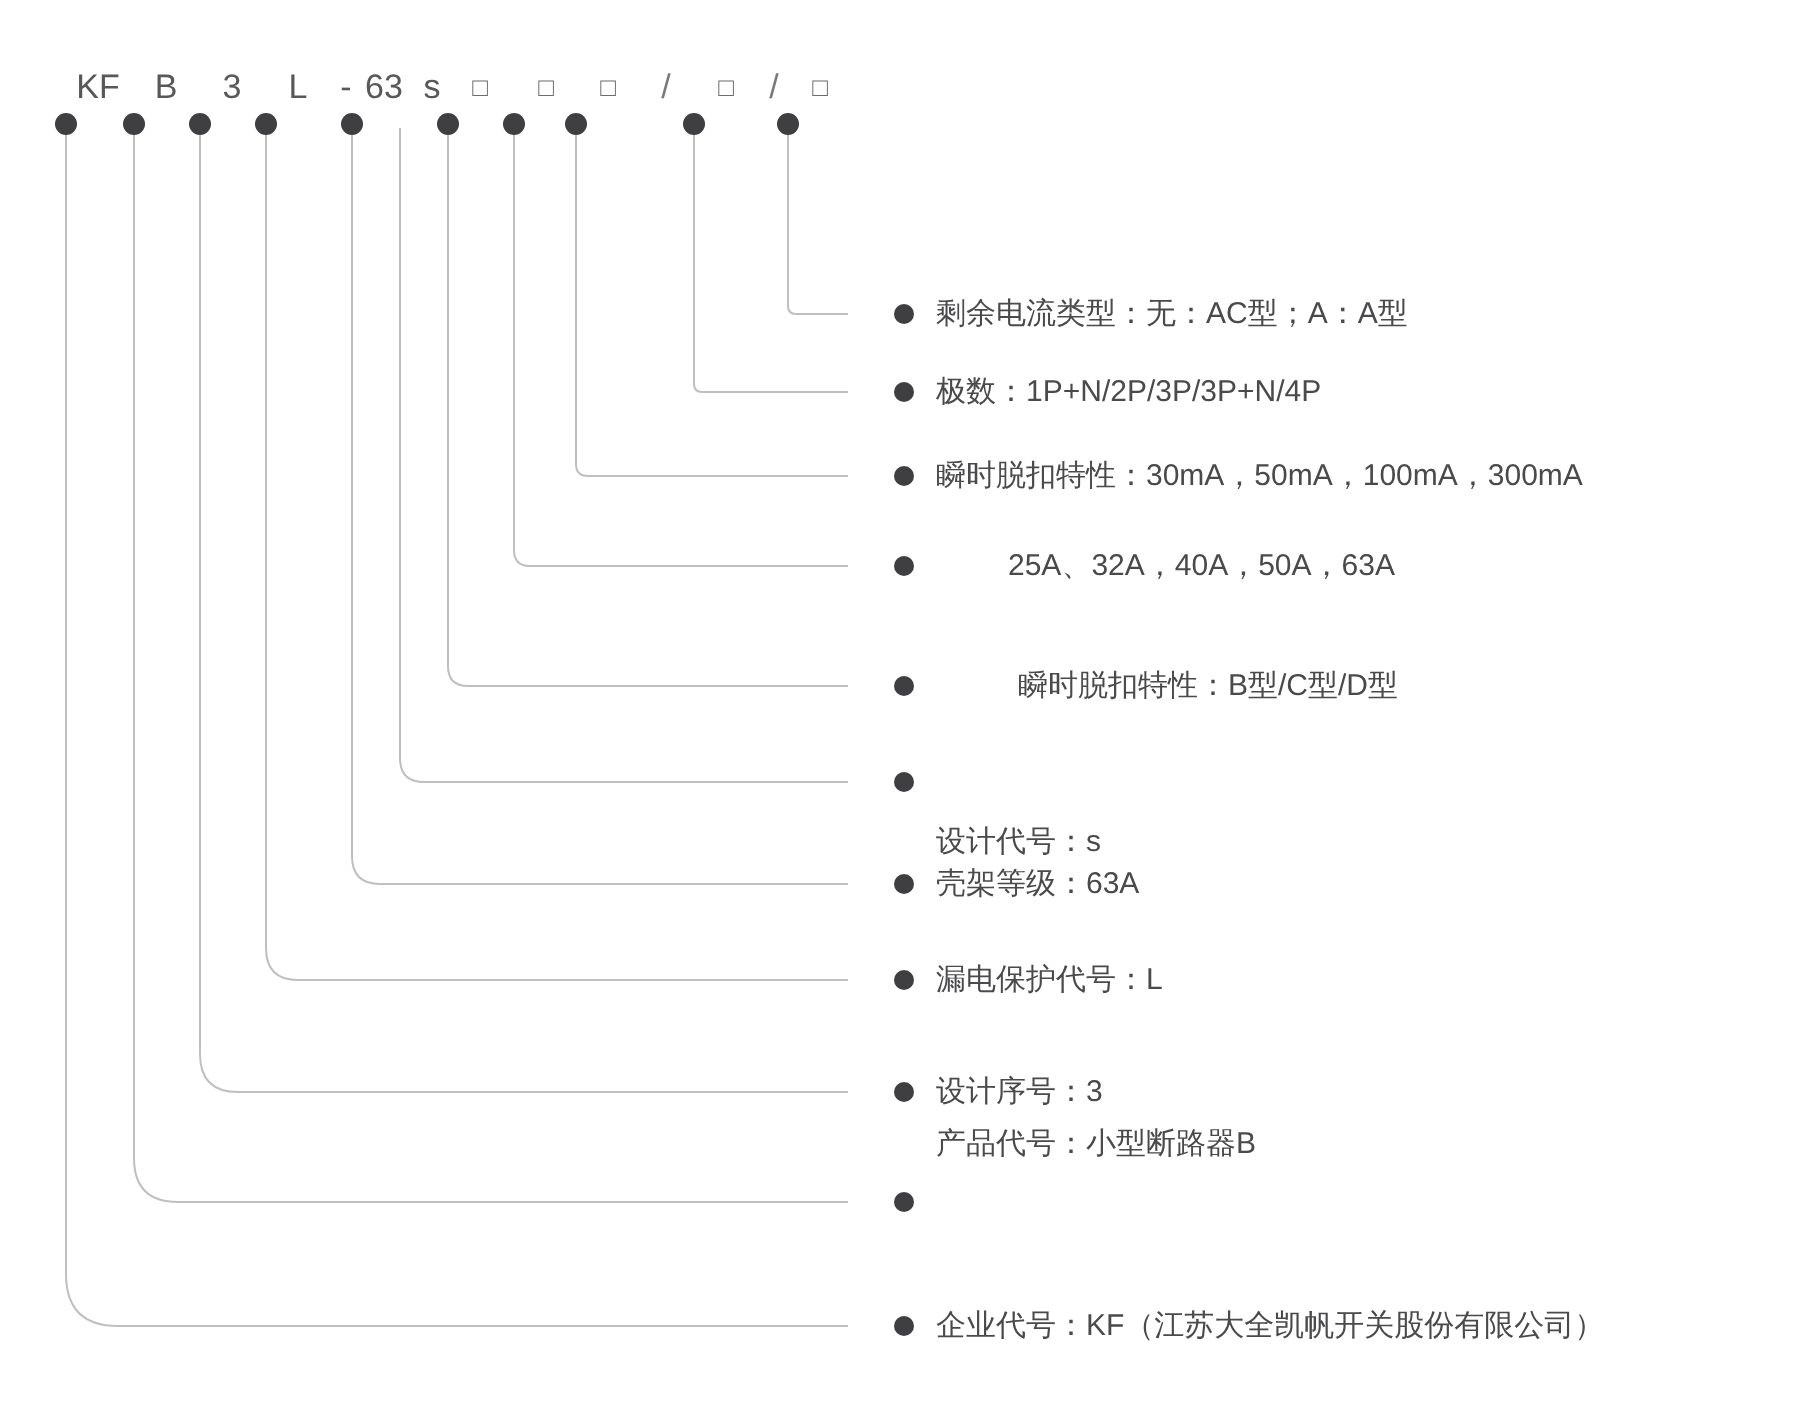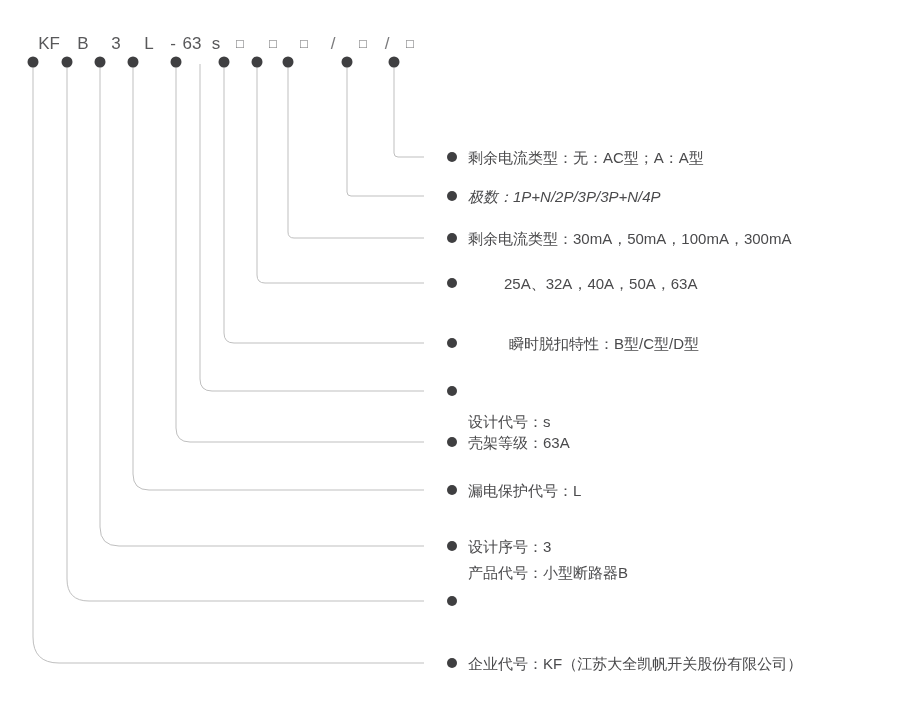--- a/index.html
+++ b/index.html
@@ -78,22 +78,22 @@
       <div class="code-char sq" style="left: 257px;">□</div>
       <div class="code-char sq" style="left: 288px;">□</div>
       <div class="code-char sl" style="left: 317px;">/</div>
       <div class="code-char sq" style="left: 347px;">□</div>
       <div class="code-char sl" style="left: 371px;">/</div>
       <div class="code-char sq" style="left: 394px;">□</div>
     </div>
 
   <div id="labels">
       <div class="label" style="top: 157px;"><span>剩余电流类型：无：AC型；A：A型</span></div>
-      <div class="label" style="top: 196px; font-style: italic;"><span>极数：1P+N/2P/3P/3P+N/4P</span></div>
-      <div class="label" style="top: 238px;"><span>剩余电流类型：30mA，50mA，100mA，300mA</span></div>
+      <div class="label" style="top: 196px;"><span>极数：1P+N/2P/3P/3P+N/4P</span></div>
+      <div class="label" style="top: 238px;"><span>瞬时脱扣特性：30mA，50mA，100mA，300mA</span></div>
       <div class="label" style="top: 283px;"><span class="l2">25A、32A，40A，50A，63A</span></div>
       <div class="label" style="top: 343px; padding-left: 41px;"><span>瞬时脱扣特性：B型/C型/D型</span></div>
       <div class="label" style="top: 391px; margin-top: 30px;"><span>设计代号：s</span></div>
       <div class="label" style="top: 442px;"><span>壳架等级：63A</span></div>
       <div class="label" style="top: 490px;"><span>漏电保护代号：L</span></div>
       <div class="label" style="top: 546px;"><span>设计序号：3</span></div>
       <div class="label" style="top: 572px;"><span>产品代号：小型断路器B</span></div>
       <div class="label" style="top: 663px;"><span>企业代号：KF（江苏大全凯帆开关股份有限公司）</span></div>
     </div>
 

